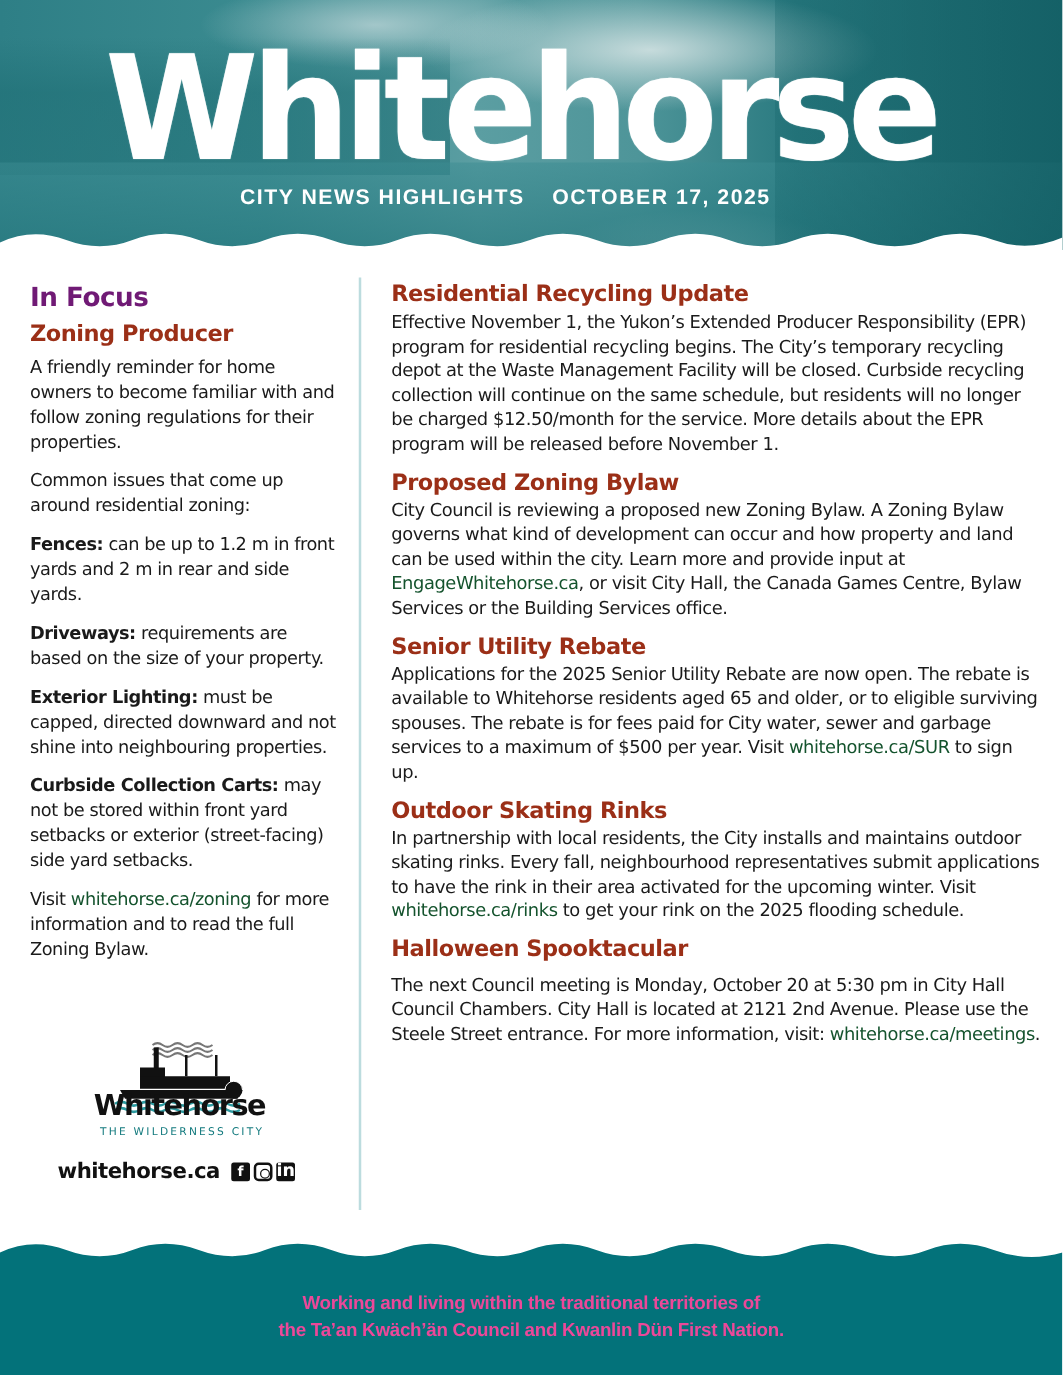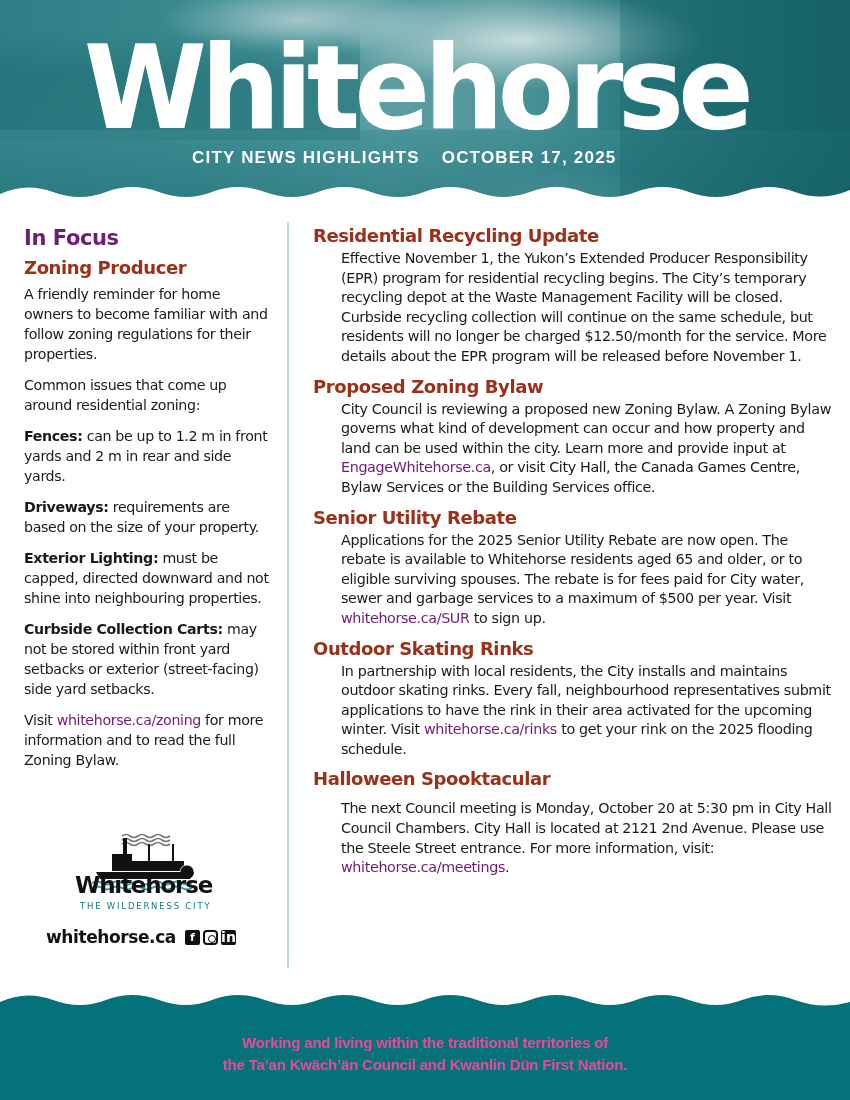--- a/index.html
+++ b/index.html
@@ -45,38 +45,38 @@
 
   
   .left-col { position: absolute; left: 24px; top: 224px; width: 248px; }
   .in-focus { font-size: 21px; font-weight: bold; color: #701a75; line-height: 28px; font-family: "DejaVu Sans", sans-serif; letter-spacing: -0.4px; }
   .h2 { font-size: 18px; font-weight: bold; color: #9b2f17; line-height: 24px; letter-spacing: -0.4px; }
   .left-col .h2 { margin-top: 4px; }
   .p { font-size: 14.2px; line-height: 20px; letter-spacing: -0.35px; color: #1a1a1a; }
   .left-col .p { margin-top: 4px; }
   .left-col .p + .p { margin-top: 11px; }
   .p b { font-weight: bold; }
-  .link { color: #701a75; }
+  .link { color: #14532d; }
 
   .divider { position: absolute; left: 287px; top: 222px; width: 2px; height: 746px; background: #bcdcde; }
 
   
   .logo { position: absolute; left: 60px; top: 812px; width: 170px; height: 100px; }
   .logo-word { position: absolute; left: 75px; top: 872px; font-size: 23px; font-weight: bold; color: #111; letter-spacing: -1.2px; line-height: 26px; }
   .logo-tag { position: absolute; left: 80px; top: 901px; font-size: 8.5px; color: #137a7e; letter-spacing: 1.8px; line-height: 10px; white-space: nowrap; }
   .site-url { position: absolute; left: 46px; top: 926px; font-size: 17px; font-weight: bold; color: #111; letter-spacing: -0.4px; line-height: 22px; }
   .social { position: absolute; left: 185px; top: 930px; display: flex; gap: 3px; }
   .social .ic { width: 15px; height: 15px; background: #111; color: #fff; font-size: 11px; font-weight: bold; line-height: 15px; text-align: center; border-radius: 2px; font-family: "DejaVu Sans", sans-serif; }
   .social .ig { background: #fff; border: 2px solid #111; border-radius: 4px; position: relative; }
   .social .ig::after { content: ""; position: absolute; left: 2.5px; top: 2.5px; width: 6px; height: 6px; border: 1.8px solid #111; border-radius: 50%; box-sizing: content-box; }
 
   
   .right-col { position: absolute; left: 313px; top: 224px; width: 520px; }
   .section + .section { margin-top: 8px; }
-  .section .p { margin-top: 1px; font-size: 14.3px; line-height: 19.6px; margin-left: 28px; }
+  .section .p { margin-top: 1px; font-size: 14.3px; line-height: 19.6px; }
 
   
   .footer { position: absolute; left: 0; top: 990px; width: 850px; height: 110px; }
   .footer svg { position: absolute; left: 0; top: 0; }
   .footer-text { position: absolute; left: 0; top: 1032px; width: 850px; text-align: center; color: #ec4899; font-family: "Liberation Sans", sans-serif; font-weight: bold; font-size: 15px; line-height: 22px; letter-spacing: -0.2px; }
 </style>
 </head>
 <body>
 
 <div class="header">

